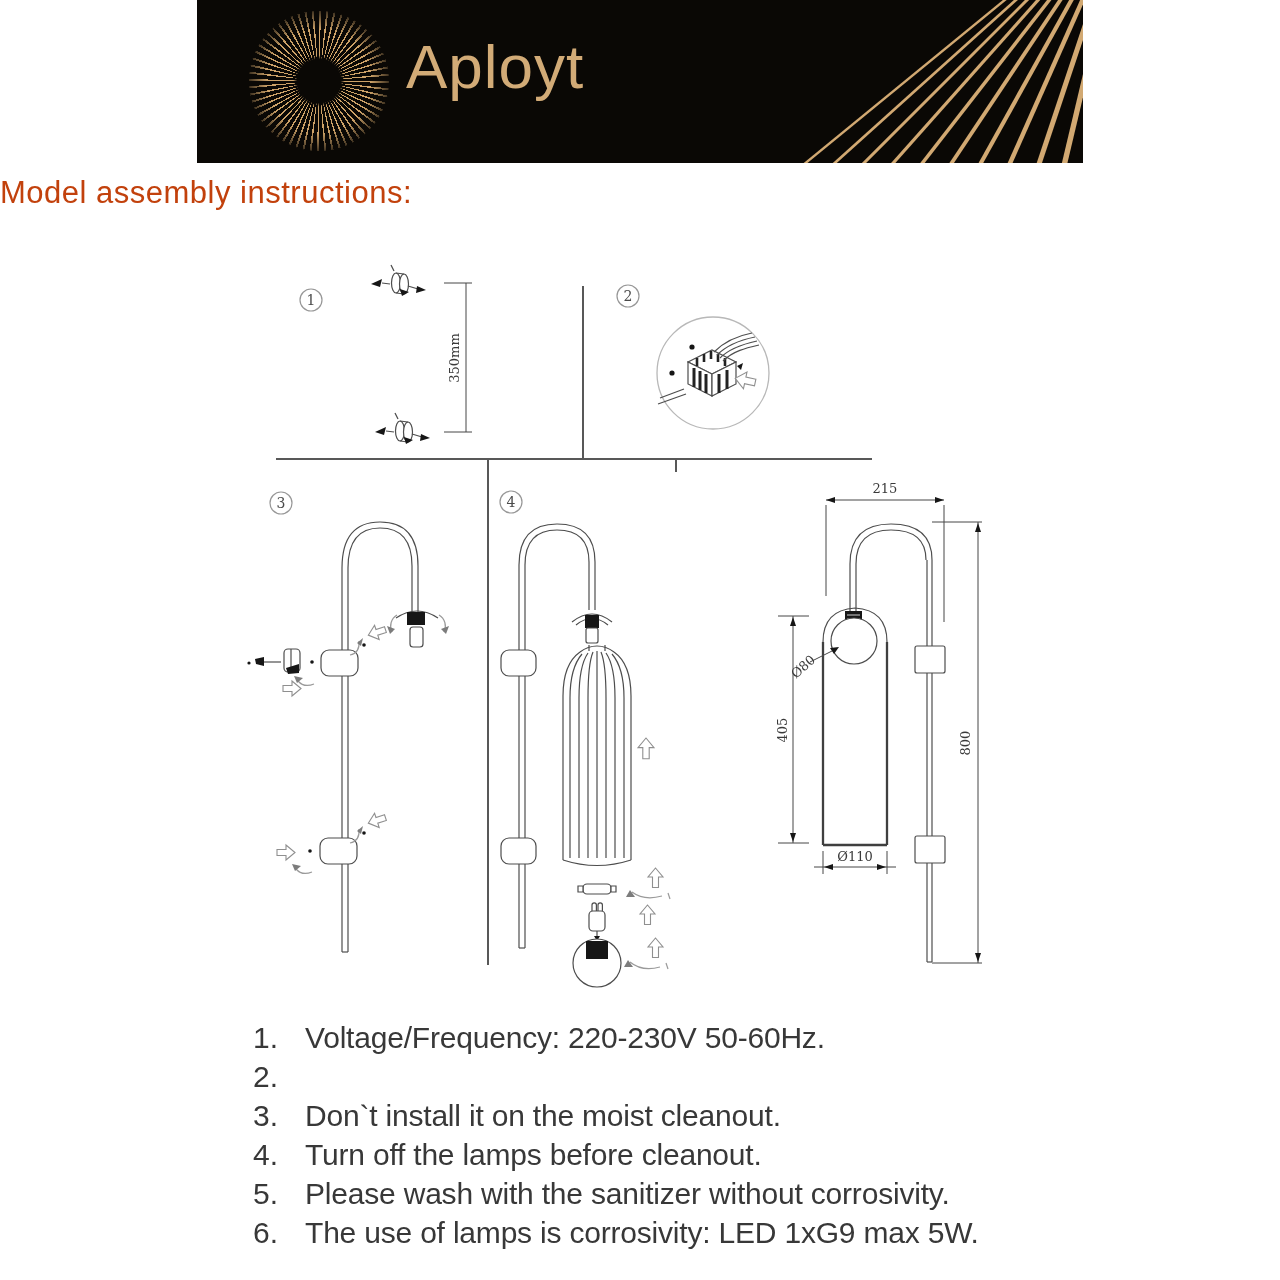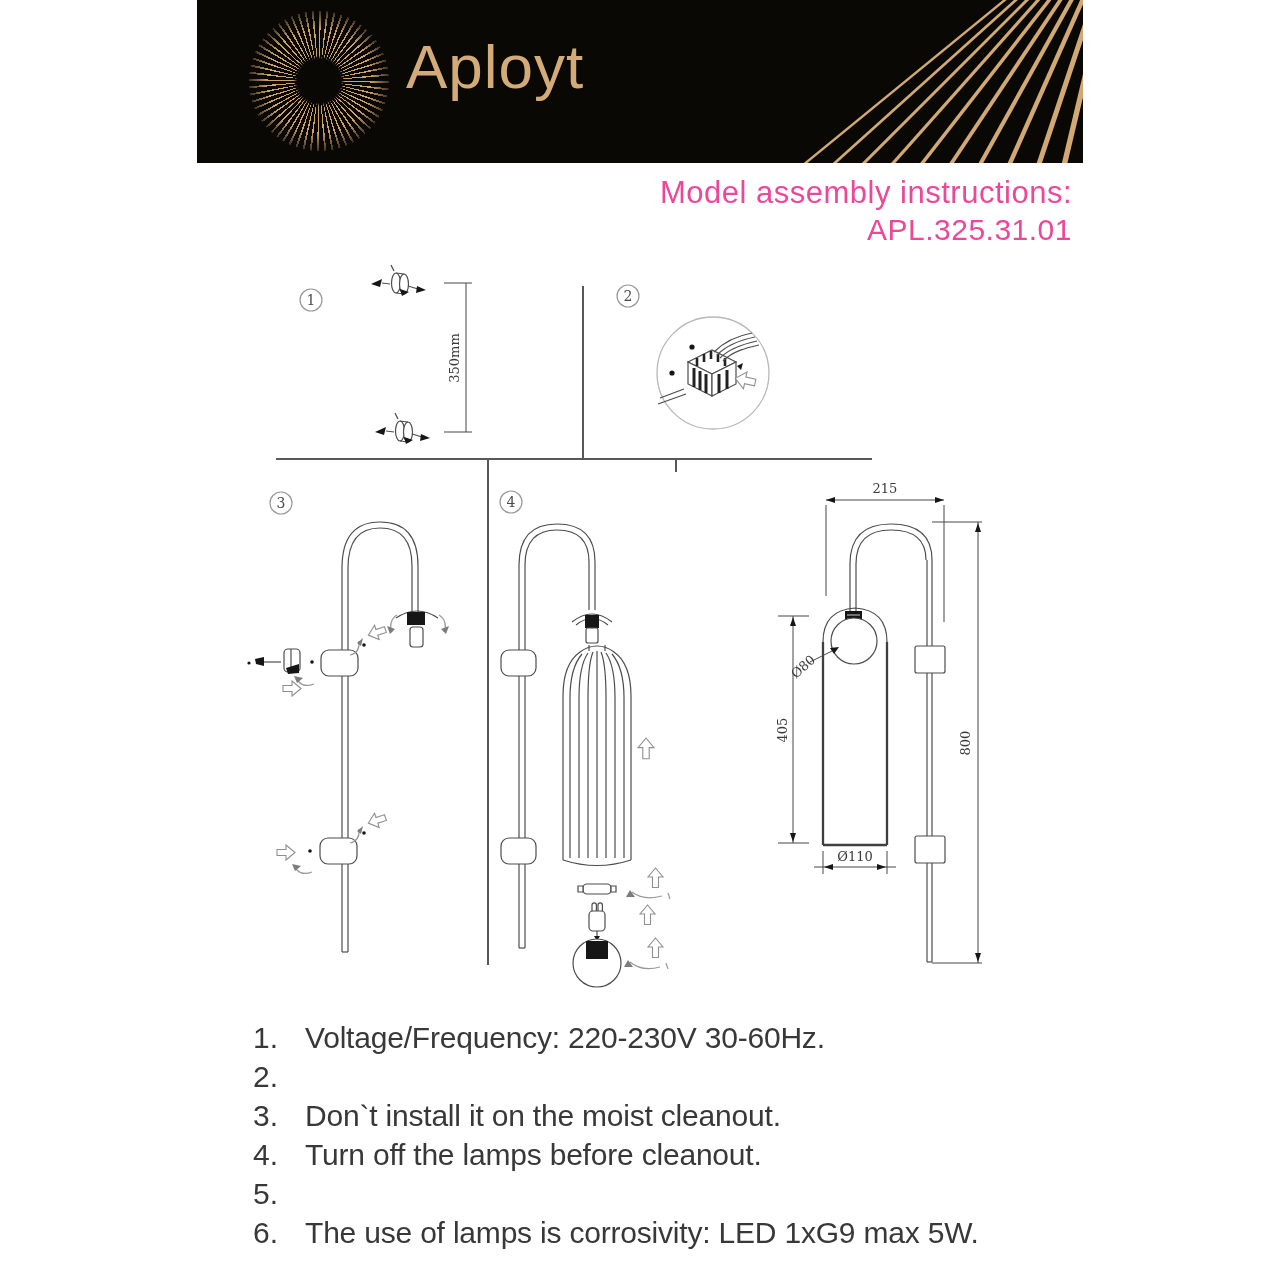--- a/index.html
+++ b/index.html
@@ -18,21 +18,21 @@
       radial-gradient(circle,#0a0805 0 22%,rgba(10,8,5,0) 26% 52%,#0a0805 78%),
       repeating-conic-gradient(#cda268 0deg 1.7deg,#0a0805 1.7deg 6deg);
   }
   .wordmark{
     position:absolute;left:209px;top:36px;
     font-family:"Liberation Sans",sans-serif;font-weight:300;
     font-size:62px;letter-spacing:1px;color:#d2ab77;line-height:1;
   }
   .stripes{position:absolute;right:0;top:0;}
   
-  .title-block{position:absolute;left:0;top:174px;width:1072px;text-align:right;color:#ec4899;}
+  .title-block{position:absolute;left:0;top:174px;width:1072px;text-align:left;color:#c2410c;}
   .title-line1{font-size:31px;line-height:37px;letter-spacing:.5px;}
   .title-line2{font-size:30px;line-height:37px;letter-spacing:.5px;}
   
   .diagram{position:absolute;left:0;top:0;}
   .diagram *{vector-effect:non-scaling-stroke;}
   .ln{stroke:#4d4d4d;stroke-width:1.2;fill:none;}
   .thick{stroke:#3f3f3f;stroke-width:2.3;fill:none;}
   .div{stroke:#585858;stroke-width:2;fill:none;}
   .dim{stroke:#474747;stroke-width:1;fill:none;}
   .blk{fill:#161616;stroke:none;}
@@ -68,21 +68,20 @@
       <line x1="374" y1="-100" x2="284" y2="170" stroke-width="5"></line>
       <line x1="374" y1="-100" x2="310" y2="170" stroke-width="5.4"></line>
       <line x1="374" y1="-100" x2="336" y2="170" stroke-width="5.8"></line>
       <line x1="374" y1="-100" x2="362" y2="170" stroke-width="6"></line>
     </g>
   </svg>
 </div>
 
 <div class="title-block">
   <div class="title-line1">Model assembly instructions:</div>
-  <div class="title-line2">APL.325.31.01</div>
 </div>
 
 <svg class="diagram" width="1280" height="1010" viewBox="0 0 1280 1010">
   <defs>
     <polygon id="arrowL" points="24,6 12,6 12,0 0,10 12,20 12,14 24,14"></polygon>
     <polygon id="arrowR" points="0,6 12,6 12,0 24,10 12,20 12,14 0,14"></polygon>
     <polygon id="arrowU" points="10,0 20,12 14,12 14,26 6,26 6,12 0,12"></polygon>
   </defs>
 
   <g>
@@ -354,33 +353,34 @@
       <polygon class="blk" points="824,867 833,864 833,870"></polygon>
       <polygon class="blk" points="886,867 877,864 877,870"></polygon>
       <text class="dimtxt" x="855" y="861" text-anchor="middle">Ø110</text>
     </g>
   </g>
 </svg>
 
 <div class="instructions">
   <div class="instr-row">
     <span class="instr-num">1.</span>
-    <span class="instr-text">Voltage/Frequency: 220-230V 30-60Hz.</span>
+    <span class="instr-text">Voltage/Frequency: 220-230V 50-60Hz.</span>
   </div>
   <div class="instr-row">
     <span class="instr-num">2.</span>
   </div>
   <div class="instr-row">
     <span class="instr-num">3.</span>
     <span class="instr-text">Don`t install it on the moist cleanout.</span>
   </div>
   <div class="instr-row">
     <span class="instr-num">4.</span>
     <span class="instr-text">Turn off the lamps before cleanout.</span>
   </div>
   <div class="instr-row">
     <span class="instr-num">5.</span>
+    <span class="instr-text">Please wash with the sanitizer without corrosivity.</span>
   </div>
   <div class="instr-row">
     <span class="instr-num">6.</span>
     <span class="instr-text">The use of lamps is corrosivity: LED 1xG9 max 5W.</span>
   </div>
 </div>
 
 </body></html>

